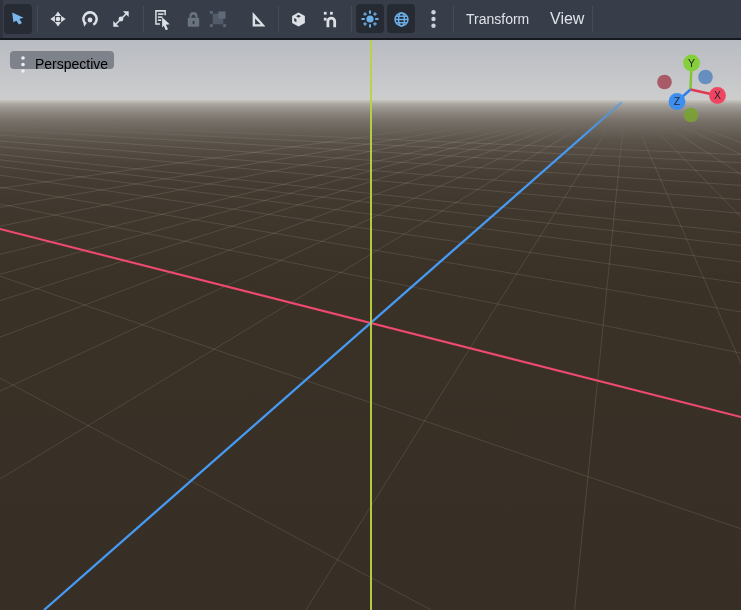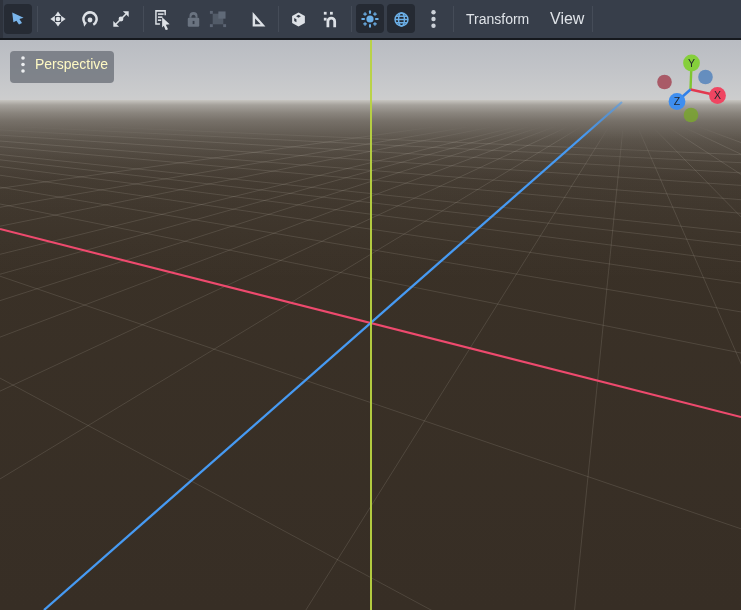--- a/index.html
+++ b/index.html
@@ -220,21 +220,21 @@
 <circle cx="691.5" cy="63.0" r="8.4" fill="#85cf3b" fill-opacity="1"></circle>
 <circle cx="717.5" cy="95.5" r="8.4" fill="#ef4561" fill-opacity="1"></circle>
 <circle cx="677.0" cy="101.5" r="8.4" fill="#3e8ef0" fill-opacity="1"></circle>
 <circle cx="664.5" cy="82.0" r="7.3" fill="#a54e5c" fill-opacity="0.9"></circle>
 <circle cx="705.5" cy="77.0" r="7.3" fill="#5b87bd" fill-opacity="0.9"></circle>
 <circle cx="691.0" cy="115.0" r="7.3" fill="#7aa233" fill-opacity="0.9"></circle>
 <text x="691.5" y="66.6" text-anchor="middle" font-size="10.5" fill="#20262e" font-family="Liberation Sans, sans-serif">Y</text>
 <text x="717.5" y="99.1" text-anchor="middle" font-size="10.5" fill="#20262e" font-family="Liberation Sans, sans-serif">X</text>
 <text x="677.0" y="105.1" text-anchor="middle" font-size="10.5" fill="#20262e" font-family="Liberation Sans, sans-serif">Z</text>
 </svg>
-<div style="position:absolute;left:10px;top:51px;width:104px;height:32px;background:rgba(120,125,132,0.92);border-radius:4px;color:#fef9c3;font-size:14px;">
+<div style="position:absolute;left:10px;top:51px;width:104px;height:18px;background:rgba(120,125,132,0.92);border-radius:4px;color:#000000;font-size:14px;">
       <span style="position:absolute;left:11px;top:4px;width:3px;height:19px;"><svg width="4" height="19" viewBox="0 0 4 19">
           <g fill="#eceef0">
             <circle cx="2" cy="3" r="1.8"></circle>
             <circle cx="2" cy="9.5" r="1.8"></circle>
             <circle cx="2" cy="16" r="1.8"></circle>
           </g>
         </svg></span>
       <span style="position:absolute;left:25px;top:4.5px">Perspective</span>
     </div>
 </div>

